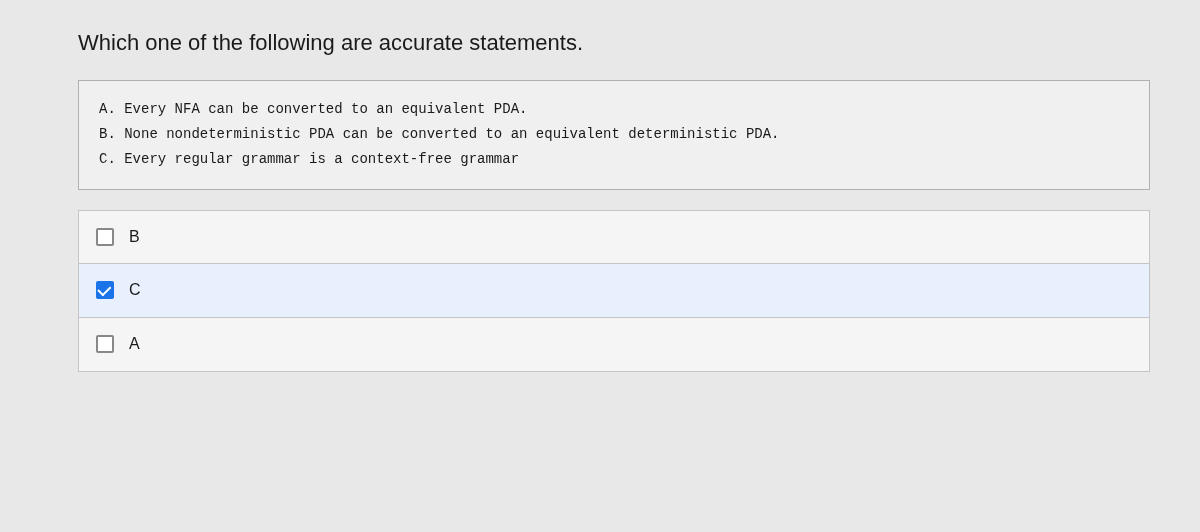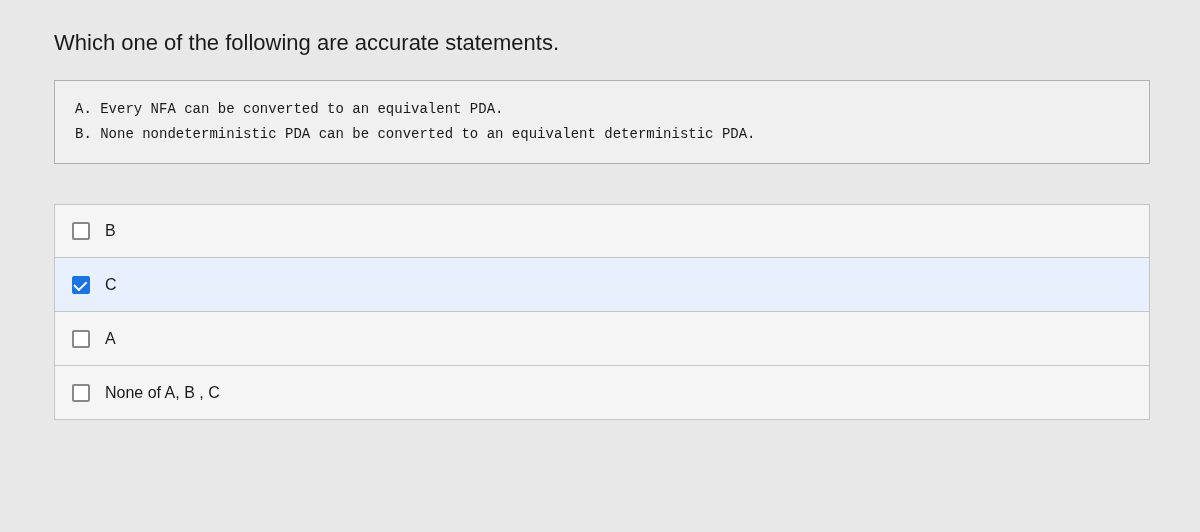--- a/index.html
+++ b/index.html
@@ -16,36 +16,36 @@
       overflow: hidden;
       display: flex;
       align-items: flex-start;
       justify-content: flex-start;
     }
 
     .page-container {
       background-color: #e8e8e8;
       width: 1200px;
       min-height: 532px;
-      padding: 30px 50px 30px 54px;
+      padding: 30px 50px 30px 78px;
     }
 
     .question-title {
       font-size: 22px;
       font-weight: 400;
       color: #1a1a1a;
       margin-bottom: 24px;
       font-family: Arial, sans-serif;
     }
 
     .options-box {
       border: 1px solid #b0b0b0;
       background-color: #f0f0f0;
       padding: 16px 20px;
-      margin-bottom: 40px;
+      margin-bottom: 20px;
       font-family: 'Courier New', Courier, monospace;
       font-size: 14px;
       color: #1a1a1a;
       line-height: 1.8;
     }
 
     .options-box p {
       white-space: pre;
     }
 
@@ -132,20 +132,21 @@
 <body>
 
 <div class="page-container">
   <div class="page-wrapper">
 
     <h1 class="question-title">Which one of the following are accurate statements.</h1>
 
     <div class="options-box">
       <p>A. Every NFA can be converted to an equivalent PDA.</p>
       <p>B. None nondeterministic PDA can be converted to an equivalent deterministic PDA.</p>
+      <p>C. Every regular grammar is a context-free grammar</p>
     </div>
 
     <div class="answer-options">
 
       <div class="answer-row">
         <div class="checkbox-wrapper">
           <div class="checkbox-unchecked"></div>
         </div>
         <span class="answer-label">B</span>
       </div>
@@ -157,22 +158,16 @@
         <span class="answer-label">C</span>
       </div>
 
       <div class="answer-row">
         <div class="checkbox-wrapper">
           <div class="checkbox-unchecked"></div>
         </div>
         <span class="answer-label">A</span>
       </div>
 
-      <div class="answer-row">
-        <div class="checkbox-wrapper">
-          <div class="checkbox-unchecked"></div>
-        </div>
-        <span class="answer-label">None of A, B , C</span>
-      </div>
 
     </div>
   </div>
 </div>
 
 </body></html>

